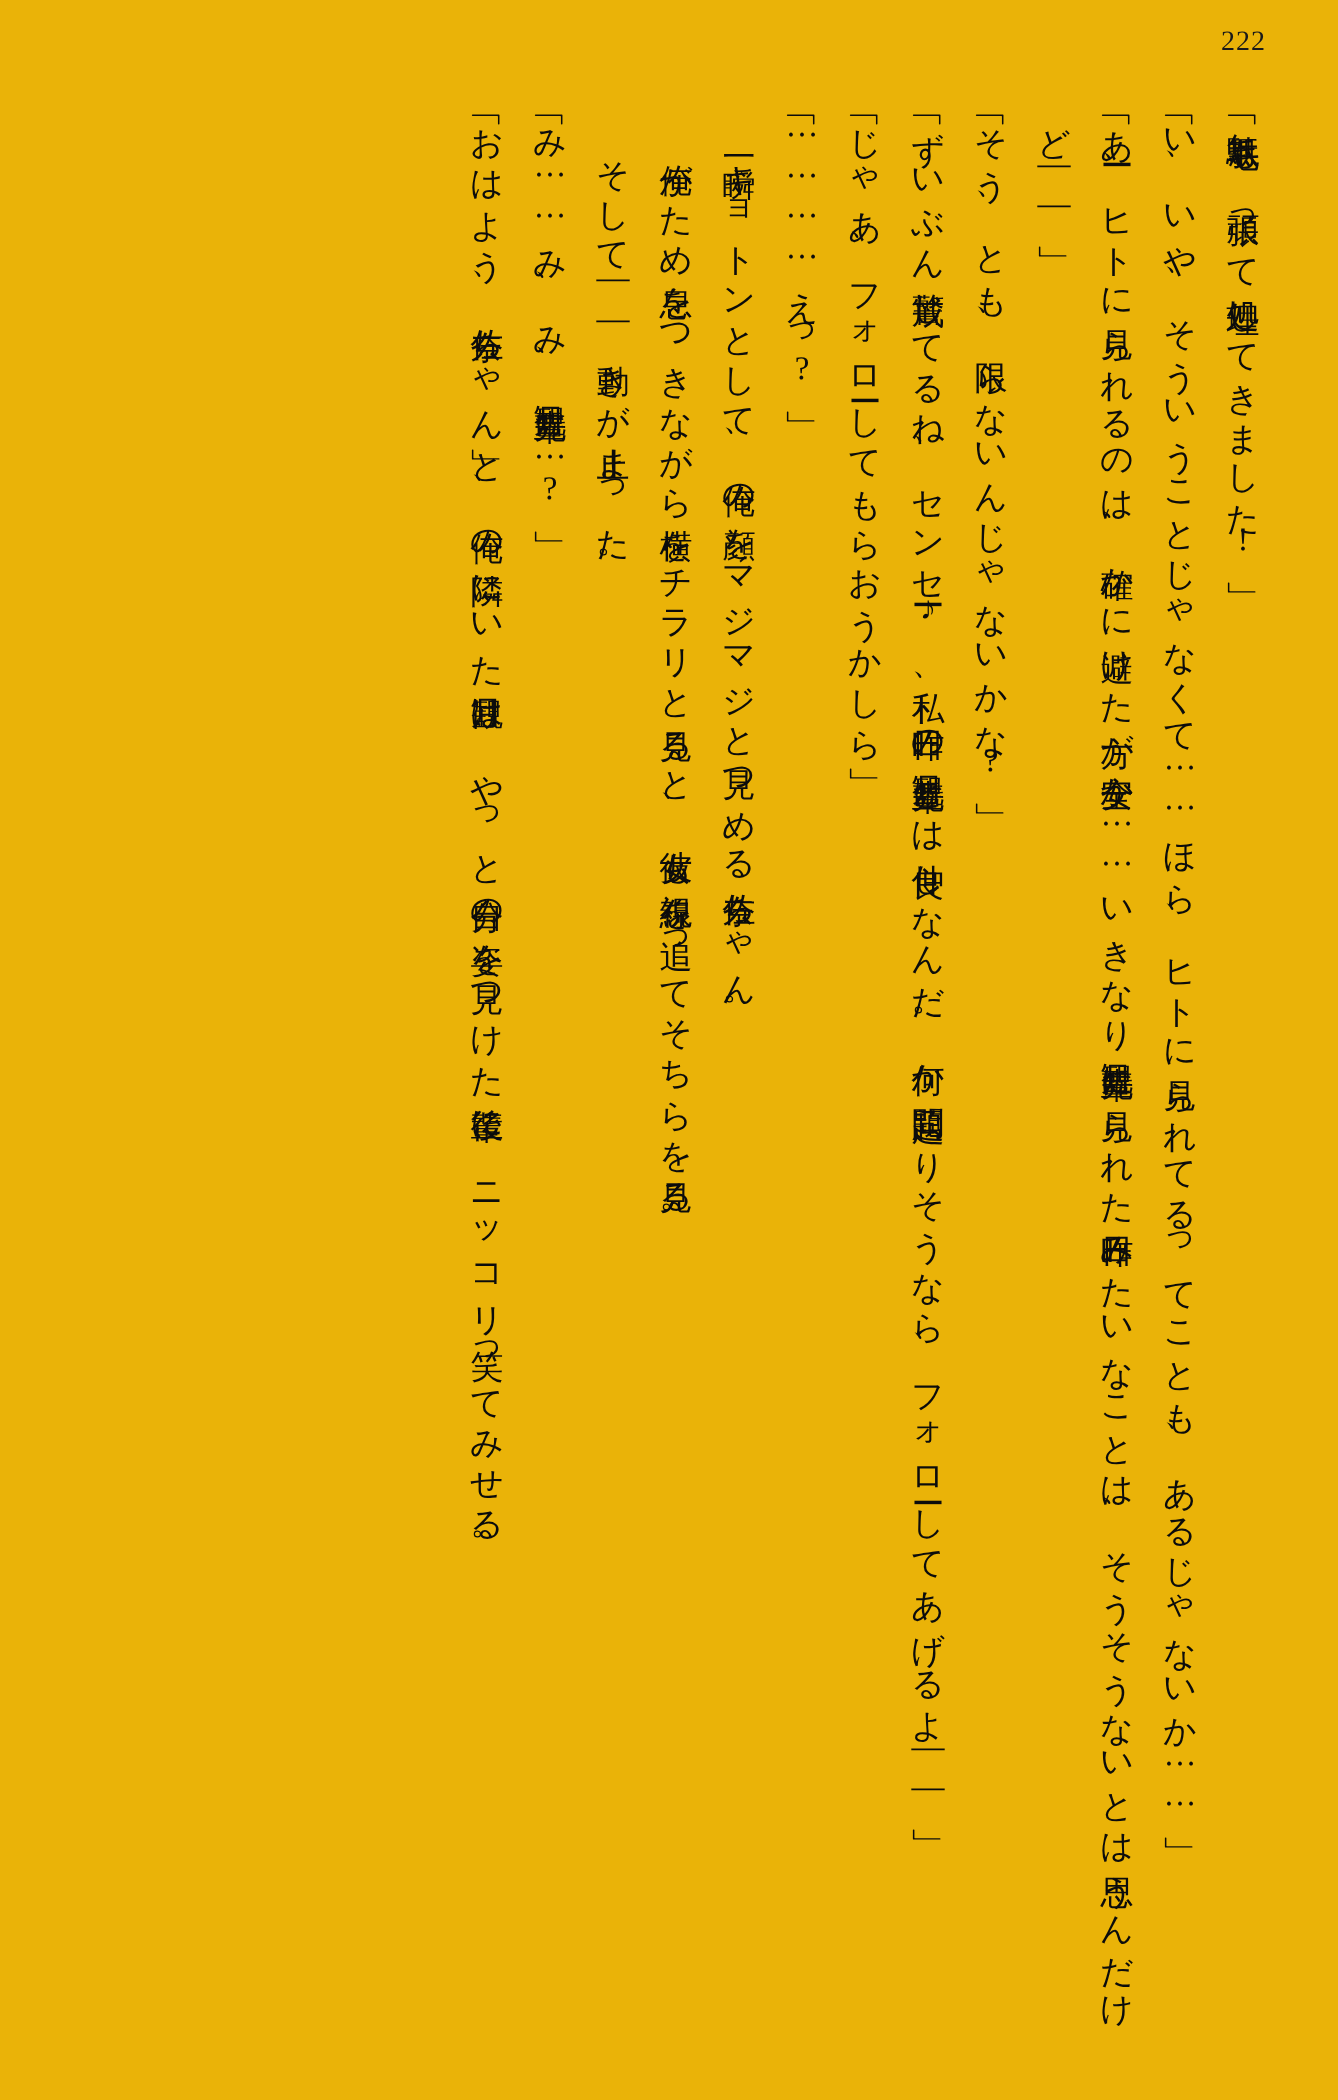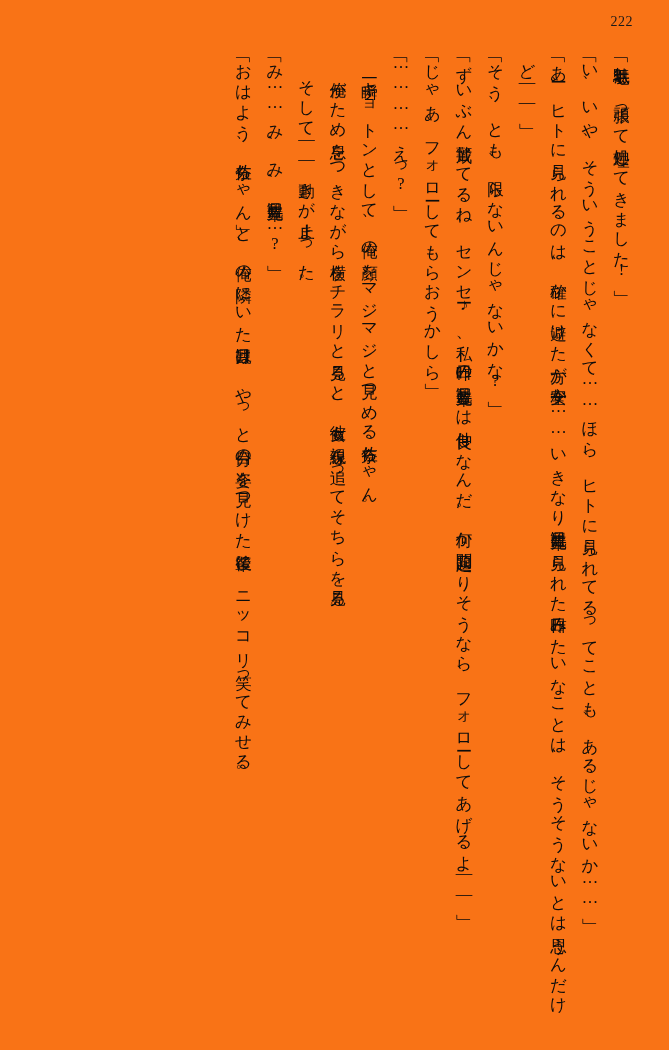--- a/index.html
+++ b/index.html
@@ -14,21 +14,21 @@
     color: #000000;
     position: relative;
     overflow: hidden;
   }
   .page {
     position: absolute;
     left: 0;
     top: 0;
     width: 669px;
     height: 1050px;
-    background: #f97316;
+    background: #eab308;
   }
   .page-number {
     position: absolute;
     top: 14px;
     right: 36px;
     font-size: 14px;
     letter-spacing: 0.5px;
     font-family: "Liberation Serif", "DejaVu Serif", serif;
     color: #1a1a1a;
   }

